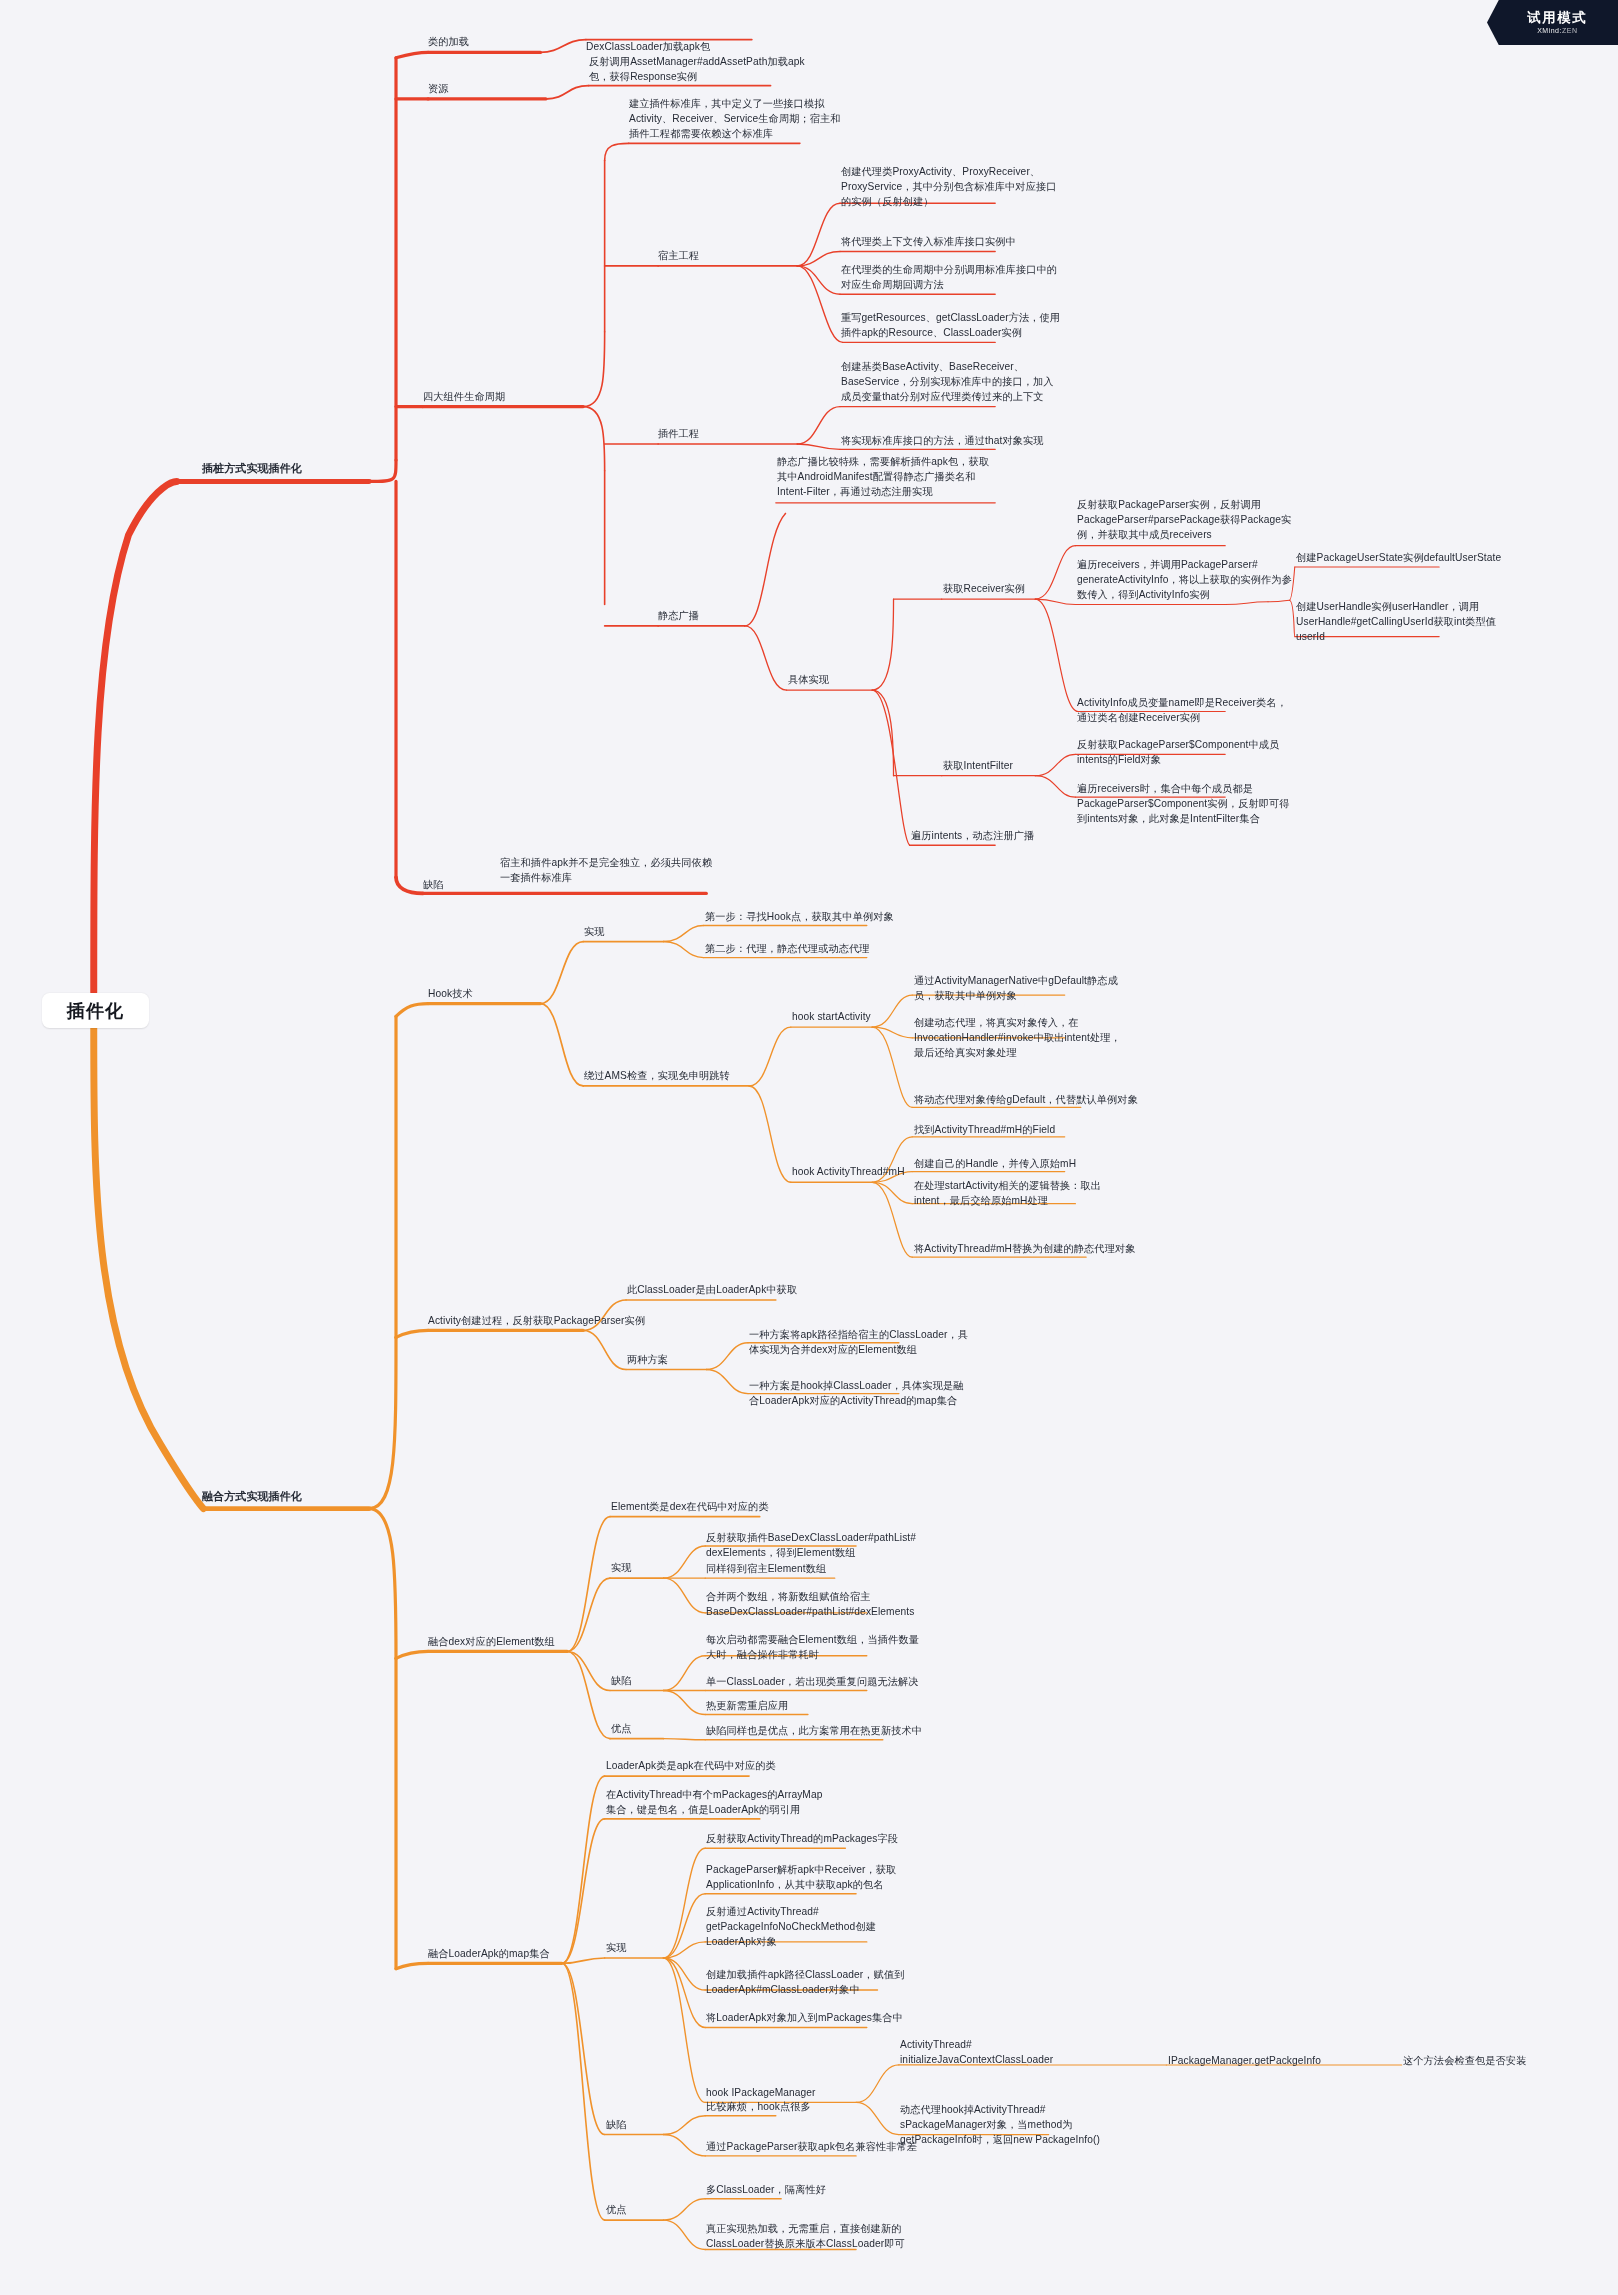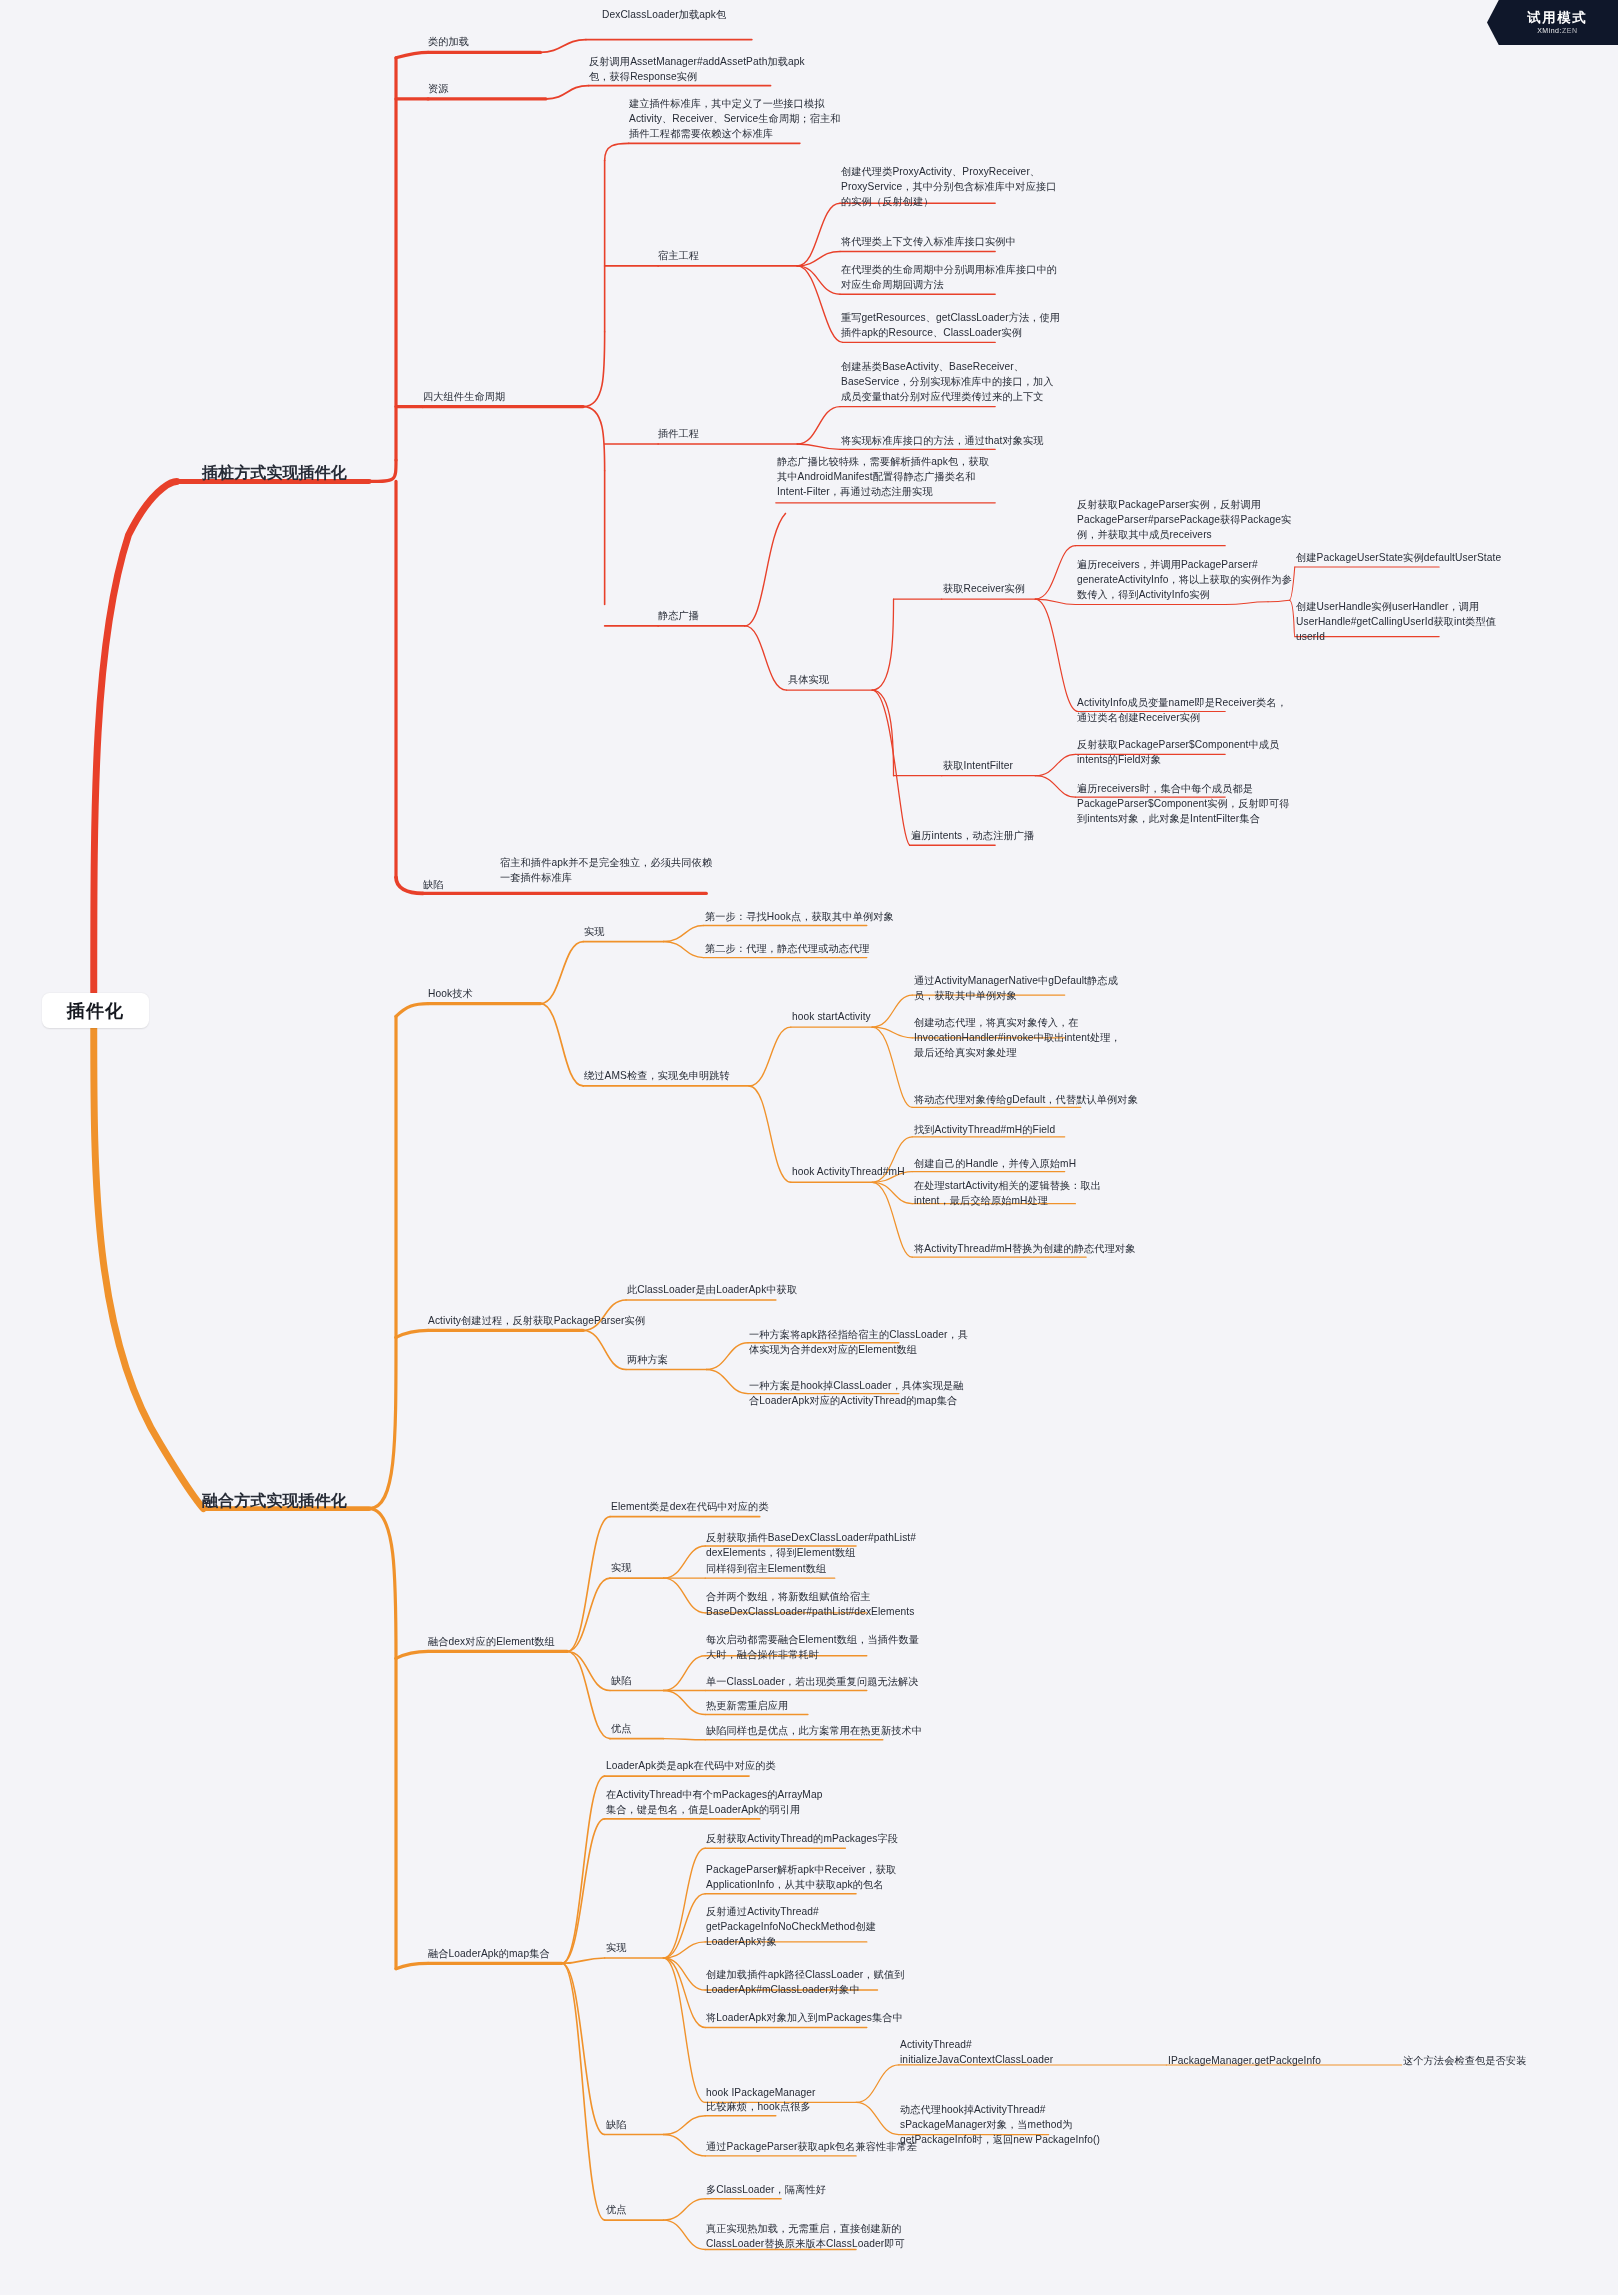--- a/index.html
+++ b/index.html
@@ -17,21 +17,21 @@
 
   .node {
     position: absolute;
     font-size: 10.2px;
     line-height: 1.45;
     color: #262b36;
     white-space: pre-line;
     letter-spacing: 0.1px;
   }
   .node.topic { font-size: 10.2px; }
-  .node.lvl1 { font-size: 16px; font-weight: 600; }
+  .node.lvl1 { font-size: 11px; font-weight: 600; }
 
   
   #root-node {
     position:absolute;
     background:#ffffff;
     border-radius: 7.5px;
     box-shadow: 0 0.5px 1.6px rgba(0,0,0,.10);
     display:flex; align-items:center; justify-content:center;
     font-size: 18px; font-weight: 700; color:#15181f;
     letter-spacing: 1.1px;
@@ -261,21 +261,21 @@
       <path d="M1240 4150 C1280 4150 1280 4205 1318 4205" stroke-width="2.6"></path>
       <path d="M1318 4205 L1600 4205" stroke-width="2.6"></path>
     </g>
   </svg>
 
   <div id="root-node" style="left:42px; top:993px; width:107px; height:35px;">插件化</div>
 
   <div class="node lvl1" style="left:202px; top:461px;">插桩方式实现插件化</div>
 
   <div class="node topic" style="left:428px; top:35px;">类的加载</div>
-  <div class="node topic" style="left:586px; top:8px;margin-left:16px;">DexClassLoader加载apk包</div>
+  <div class="node topic" style="left:586px; top:40px;">DexClassLoader加载apk包</div>
 
   <div class="node topic" style="left:428px; top:82px;">资源</div>
   <div class="node topic" style="left:589px; top:55px;">反射调用AssetManager#addAssetPath加载apk
 包，获得Response实例</div>
 
   <div class="node topic" style="left:423px; top:390px;">四大组件生命周期</div>
   <div class="node topic" style="left:629px; top:97px;">建立插件标准库，其中定义了一些接口模拟
 Activity、Receiver、Service生命周期；宿主和
 插件工程都需要依赖这个标准库</div>
 

